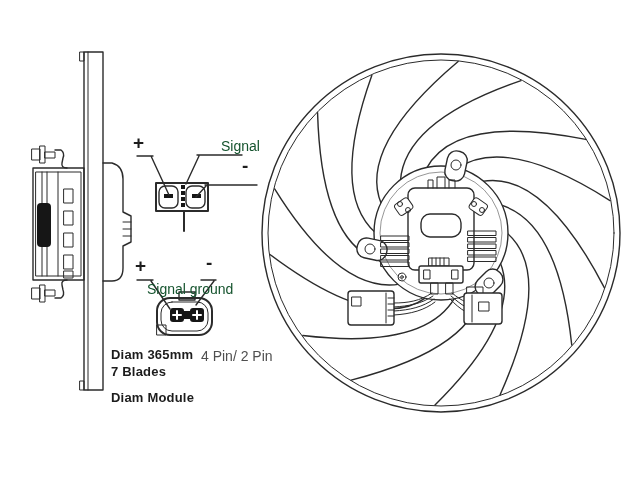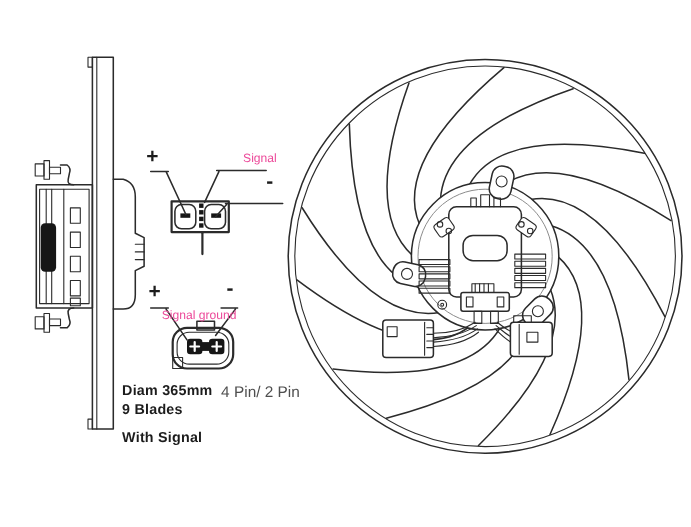--- a/index.html
+++ b/index.html
@@ -8,21 +8,21 @@
   .canvas svg{position:absolute;left:0;top:0;}
   svg .ln{fill:none;stroke:#2b2b2b;stroke-width:1.4;stroke-linecap:round;stroke-linejoin:round;}
   svg .thin{stroke-width:1;}
   svg .thick{stroke-width:2;}
   svg .dark{fill:#161616;stroke:none;}
   svg .whitefill{fill:#ffffff;}
   svg .lightln{fill:none;stroke:#8a8a8a;stroke-width:0.9;}
   svg .wht{fill:none;stroke:#ffffff;stroke-width:2;stroke-linecap:round;}
   .lbl{position:absolute;color:#1c1c1c;white-space:nowrap;line-height:1;}
   .sign{font-weight:700;font-size:19px;}
-  .small{font-size:11px;color:#ec4899;}
+  .small{font-size:14px;color:#14532d;}
   .spec{font-weight:700;font-size:13px;letter-spacing:.2px;color:#1c1c1c;}
   .muted{font-size:14px;color:#4f4f4f;}
 </style>
 </head>
 <body>
 
 <div class="canvas">
 
 <svg width="628" height="479" viewBox="0 0 628 479" xmlns="http://www.w3.org/2000/svg">
   <defs>
@@ -212,17 +212,17 @@
   </g>
 </svg>
 
 <div class="lbl sign" style="left:133px;top:133px;">+</div>
 <div class="lbl small" style="left:221px;top:139px;">Signal</div>
 <div class="lbl sign" style="left:242px;top:156px;">-</div>
 <div class="lbl small" style="left:147px;top:234px;margin-top:48px;">Signal ground</div>
 <div class="lbl sign" style="left:135px;top:256px;">+</div>
 <div class="lbl sign" style="left:206px;top:253px;">-</div>
 <div class="lbl spec" style="left:111px;top:348px;text-align:center;">Diam 365mm</div>
-<div class="lbl spec" style="left:111px;top:365px;">9 Blades</div>
-<div class="lbl spec" style="left:111px;top:391px;">With Signal</div>
+<div class="lbl spec" style="left:111px;top:365px;">7 Blades</div>
+<div class="lbl spec" style="left:111px;top:391px;">Diam Module</div>
 <div class="lbl muted" style="left:201px;top:349px;">4 Pin/ 2 Pin</div>
 
 </div>
 
 </body></html>

